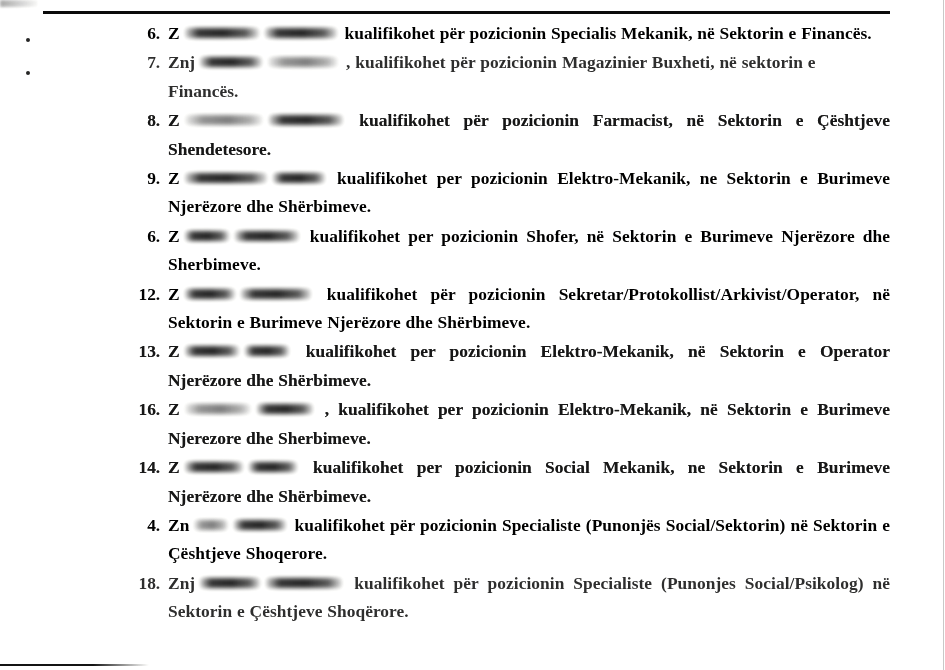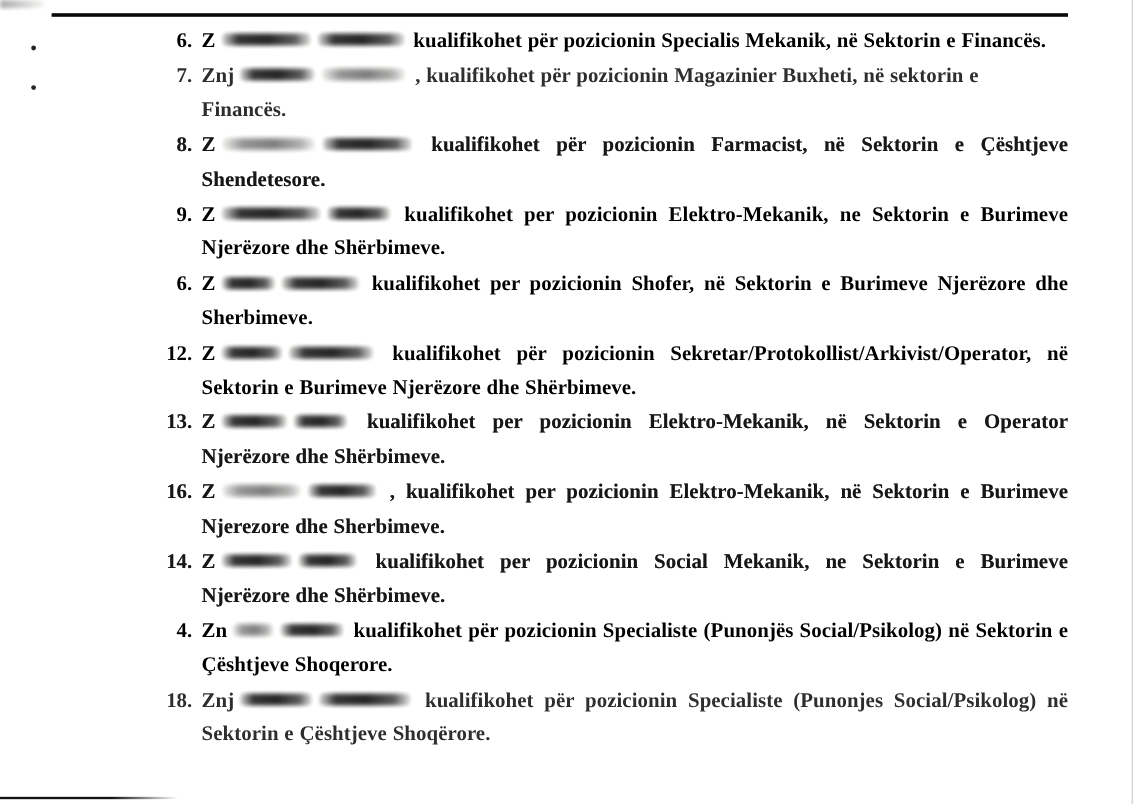--- a/index.html
+++ b/index.html
@@ -176,17 +176,17 @@
   <ol id="list">
       <li class="item ink-dark one-line"><span class="num">6.</span><span class="honorific">Z</span><span class="redaction" style="width: 74px;"></span><span class="redaction" style="width: 72px;"></span> <span class="body-text">kualifikohet për pozicionin Specialis Mekanik, në Sektorin e Financës.</span></li>
       <li class="item ink-light one-line"><span class="num">7.</span><span class="honorific">Znj</span><span class="redaction" style="width: 62px;"></span><span class="redaction light" style="width: 70px;"></span> <span class="body-text">, kualifikohet për pozicionin Magazinier Buxheti, në sektorin e Financës.</span></li>
       <li class="item ink-mid"><span class="num">8.</span><span class="honorific">Z</span><span class="redaction light" style="width: 78px;"></span><span class="redaction" style="width: 74px;"></span> <span class="body-text">kualifikohet për pozicionin Farmacist, në Sektorin e Çështjeve Shendetesore.</span></li>
       <li class="item ink-dark"><span class="num">9.</span><span class="honorific">Z</span><span class="redaction" style="width: 82px;"></span><span class="redaction" style="width: 52px;"></span> <span class="body-text">kualifikohet per pozicionin Elektro-Mekanik, ne Sektorin e Burimeve Njerëzore dhe Shërbimeve.</span></li>
       <li class="item ink-dark"><span class="num">6.</span><span class="honorific">Z</span><span class="redaction" style="width: 44px;"></span><span class="redaction" style="width: 64px;"></span> <span class="body-text">kualifikohet per pozicionin Shofer, në Sektorin e Burimeve Njerëzore dhe Sherbimeve.</span></li>
       <li class="item ink-dark"><span class="num">12.</span><span class="honorific">Z</span><span class="redaction" style="width: 50px;"></span><span class="redaction" style="width: 70px;"></span> <span class="body-text">kualifikohet për pozicionin Sekretar/Protokollist/Arkivist/Operator, në Sektorin e Burimeve Njerëzore dhe Shërbimeve.</span></li>
       <li class="item ink-mid"><span class="num">13.</span><span class="honorific">Z</span><span class="redaction" style="width: 54px;"></span><span class="redaction" style="width: 44px;"></span> <span class="body-text">kualifikohet per pozicionin Elektro-Mekanik, në Sektorin e Operator Njerëzore dhe Shërbimeve.</span></li>
       <li class="item ink-mid"><span class="num">16.</span><span class="honorific">Z</span><span class="redaction light" style="width: 66px;"></span><span class="redaction" style="width: 56px;"></span> <span class="body-text">, kualifikohet per pozicionin Elektro-Mekanik, në Sektorin e Burimeve Njerezore dhe Sherbimeve.</span></li>
       <li class="item ink-mid"><span class="num">14.</span><span class="honorific">Z</span><span class="redaction" style="width: 58px;"></span><span class="redaction" style="width: 48px;"></span> <span class="body-text">kualifikohet per pozicionin Social Mekanik, ne Sektorin e Burimeve Njerëzore dhe Shërbimeve.</span></li>
-      <li class="item ink-dark"><span class="num">4.</span><span class="honorific">Zn</span><span class="redaction light" style="width: 34px;"></span><span class="redaction" style="width: 52px;"></span> <span class="body-text">kualifikohet për pozicionin Specialiste (Punonjës Social/Psikolog) në Sektorin e Çështjeve Shoqerore.</span></li>
+      <li class="item ink-dark"><span class="num">4.</span><span class="honorific">Zn</span><span class="redaction light" style="width: 34px;"></span><span class="redaction" style="width: 52px;"></span> <span class="body-text">kualifikohet për pozicionin Specialiste (Punonjës Social/Sektorin) në Sektorin e Çështjeve Shoqerore.</span></li>
       <li class="item ink-light"><span class="num">18.</span><span class="honorific">Znj</span><span class="redaction" style="width: 60px;"></span><span class="redaction" style="width: 76px;"></span> <span class="body-text">kualifikohet për pozicionin Specialiste (Punonjes Social/Psikolog) në Sektorin e Çështjeve Shoqërore.</span></li>
     </ol>
 
 </div>
 
 </body></html>

